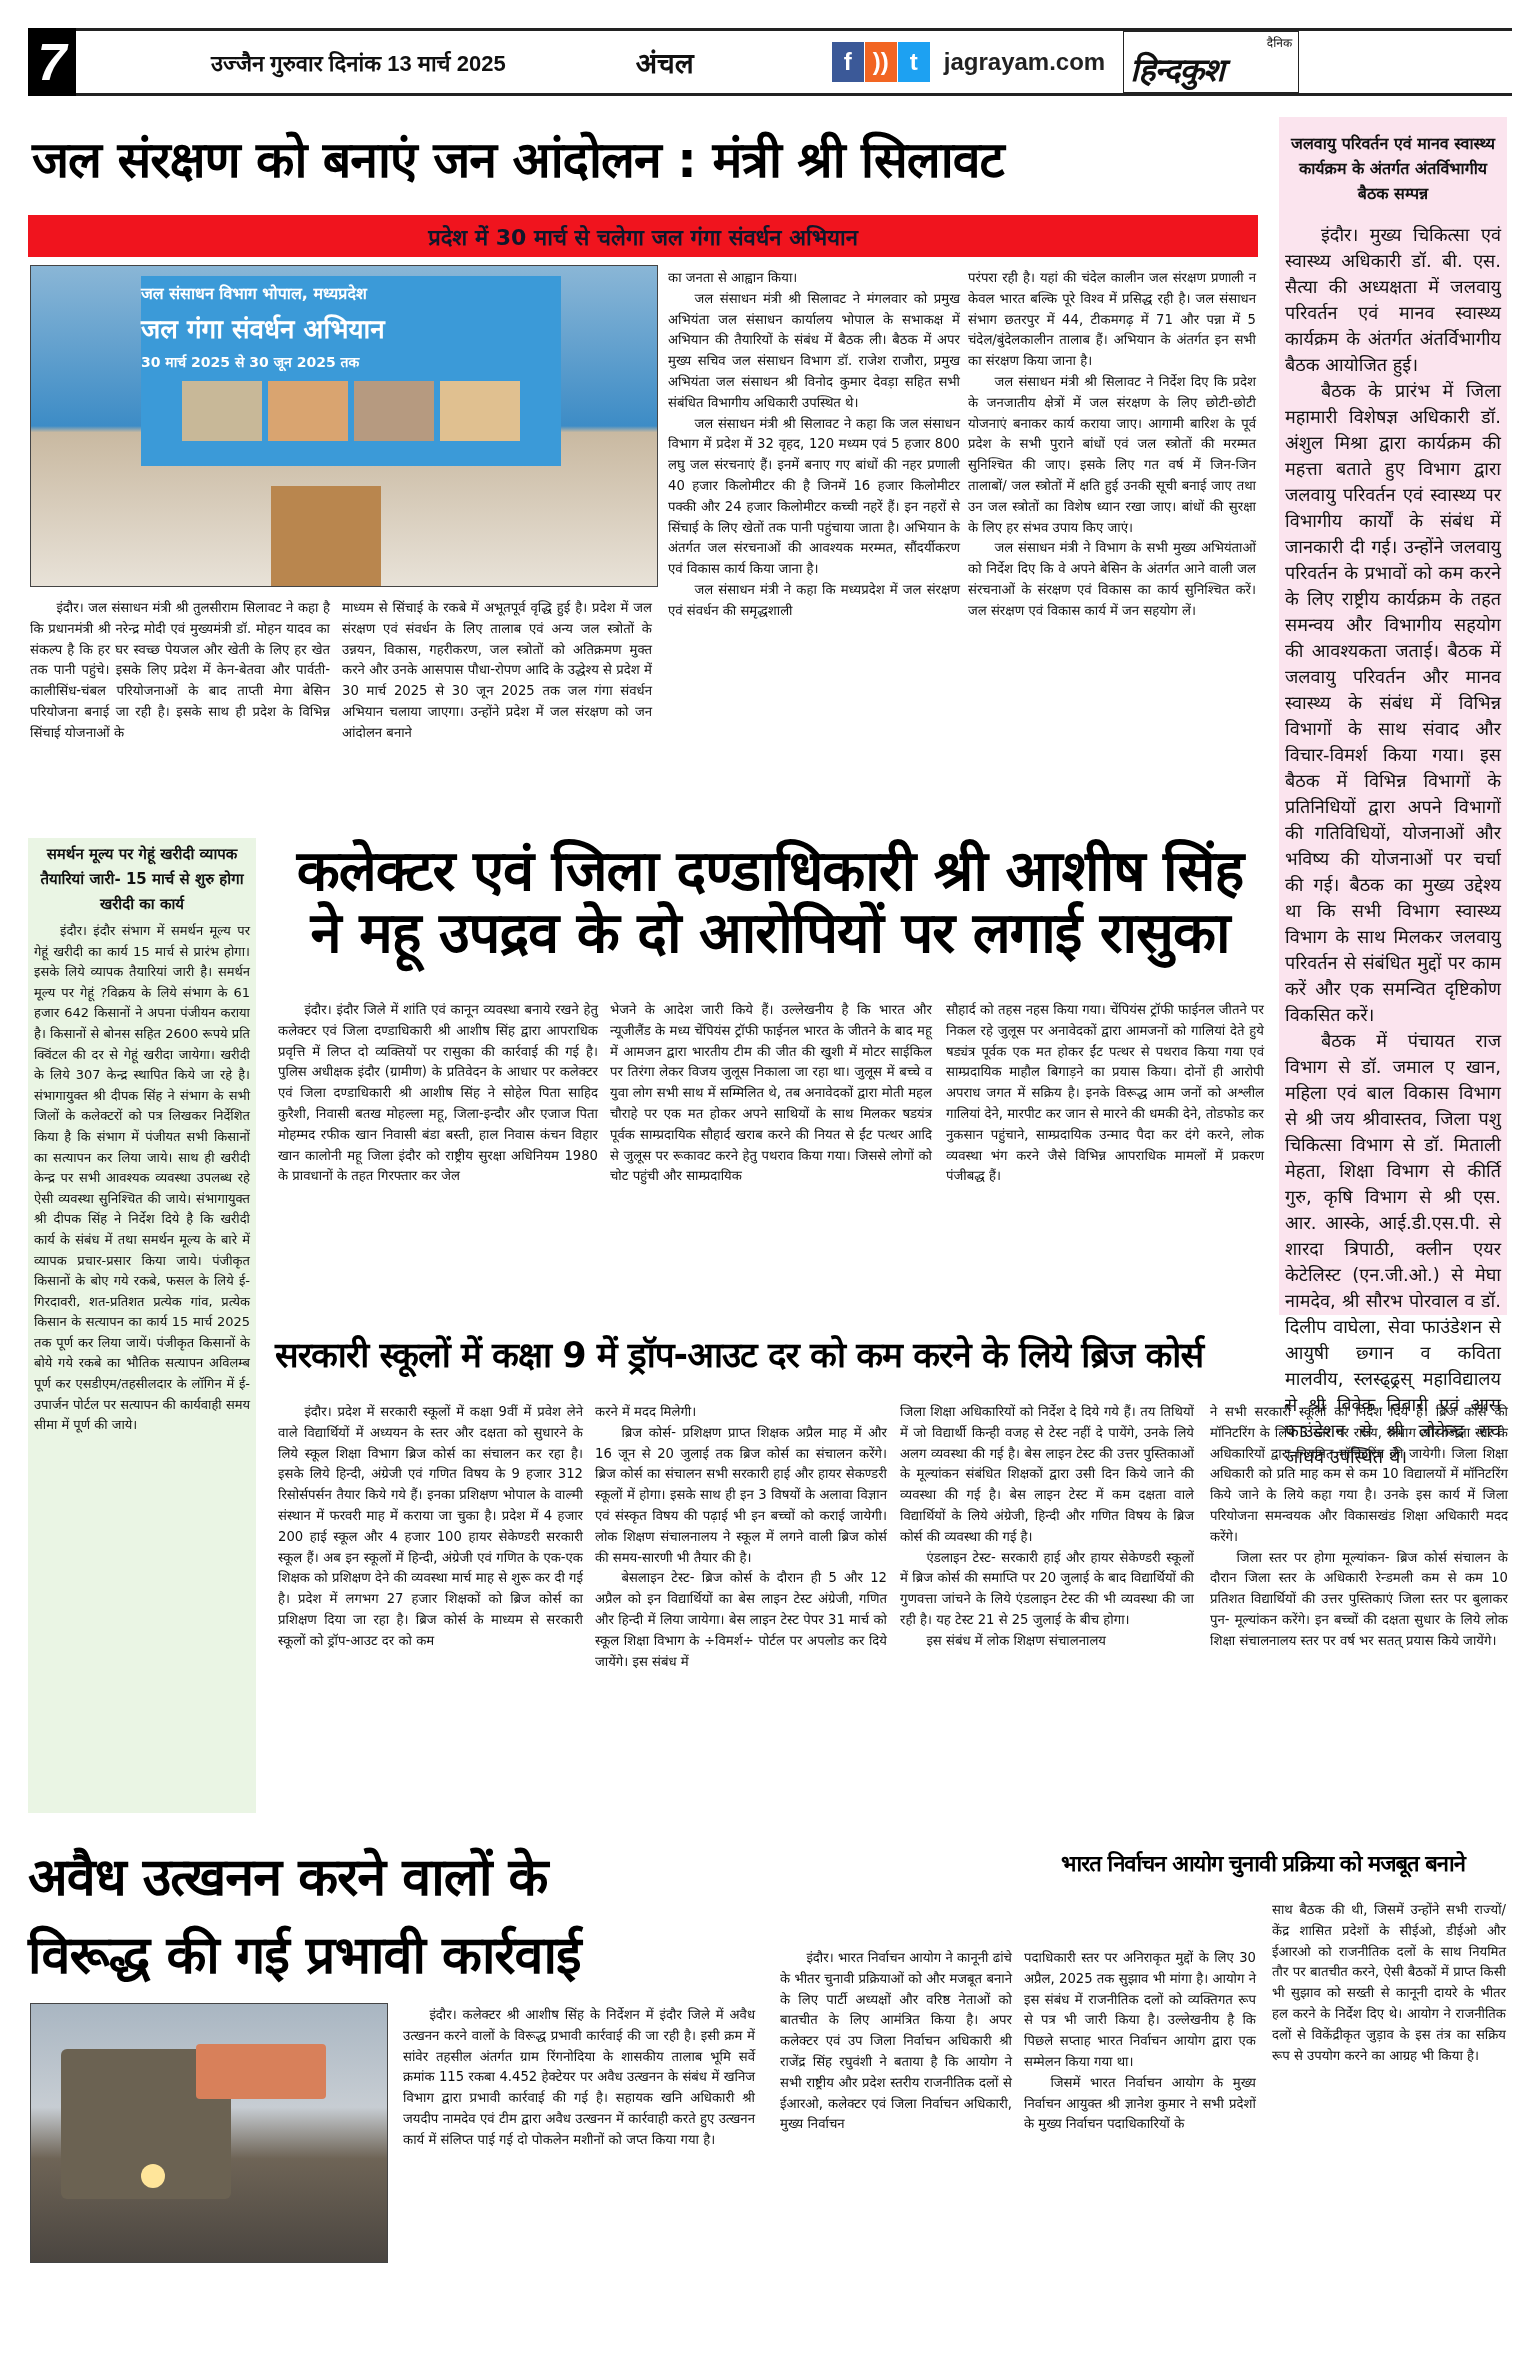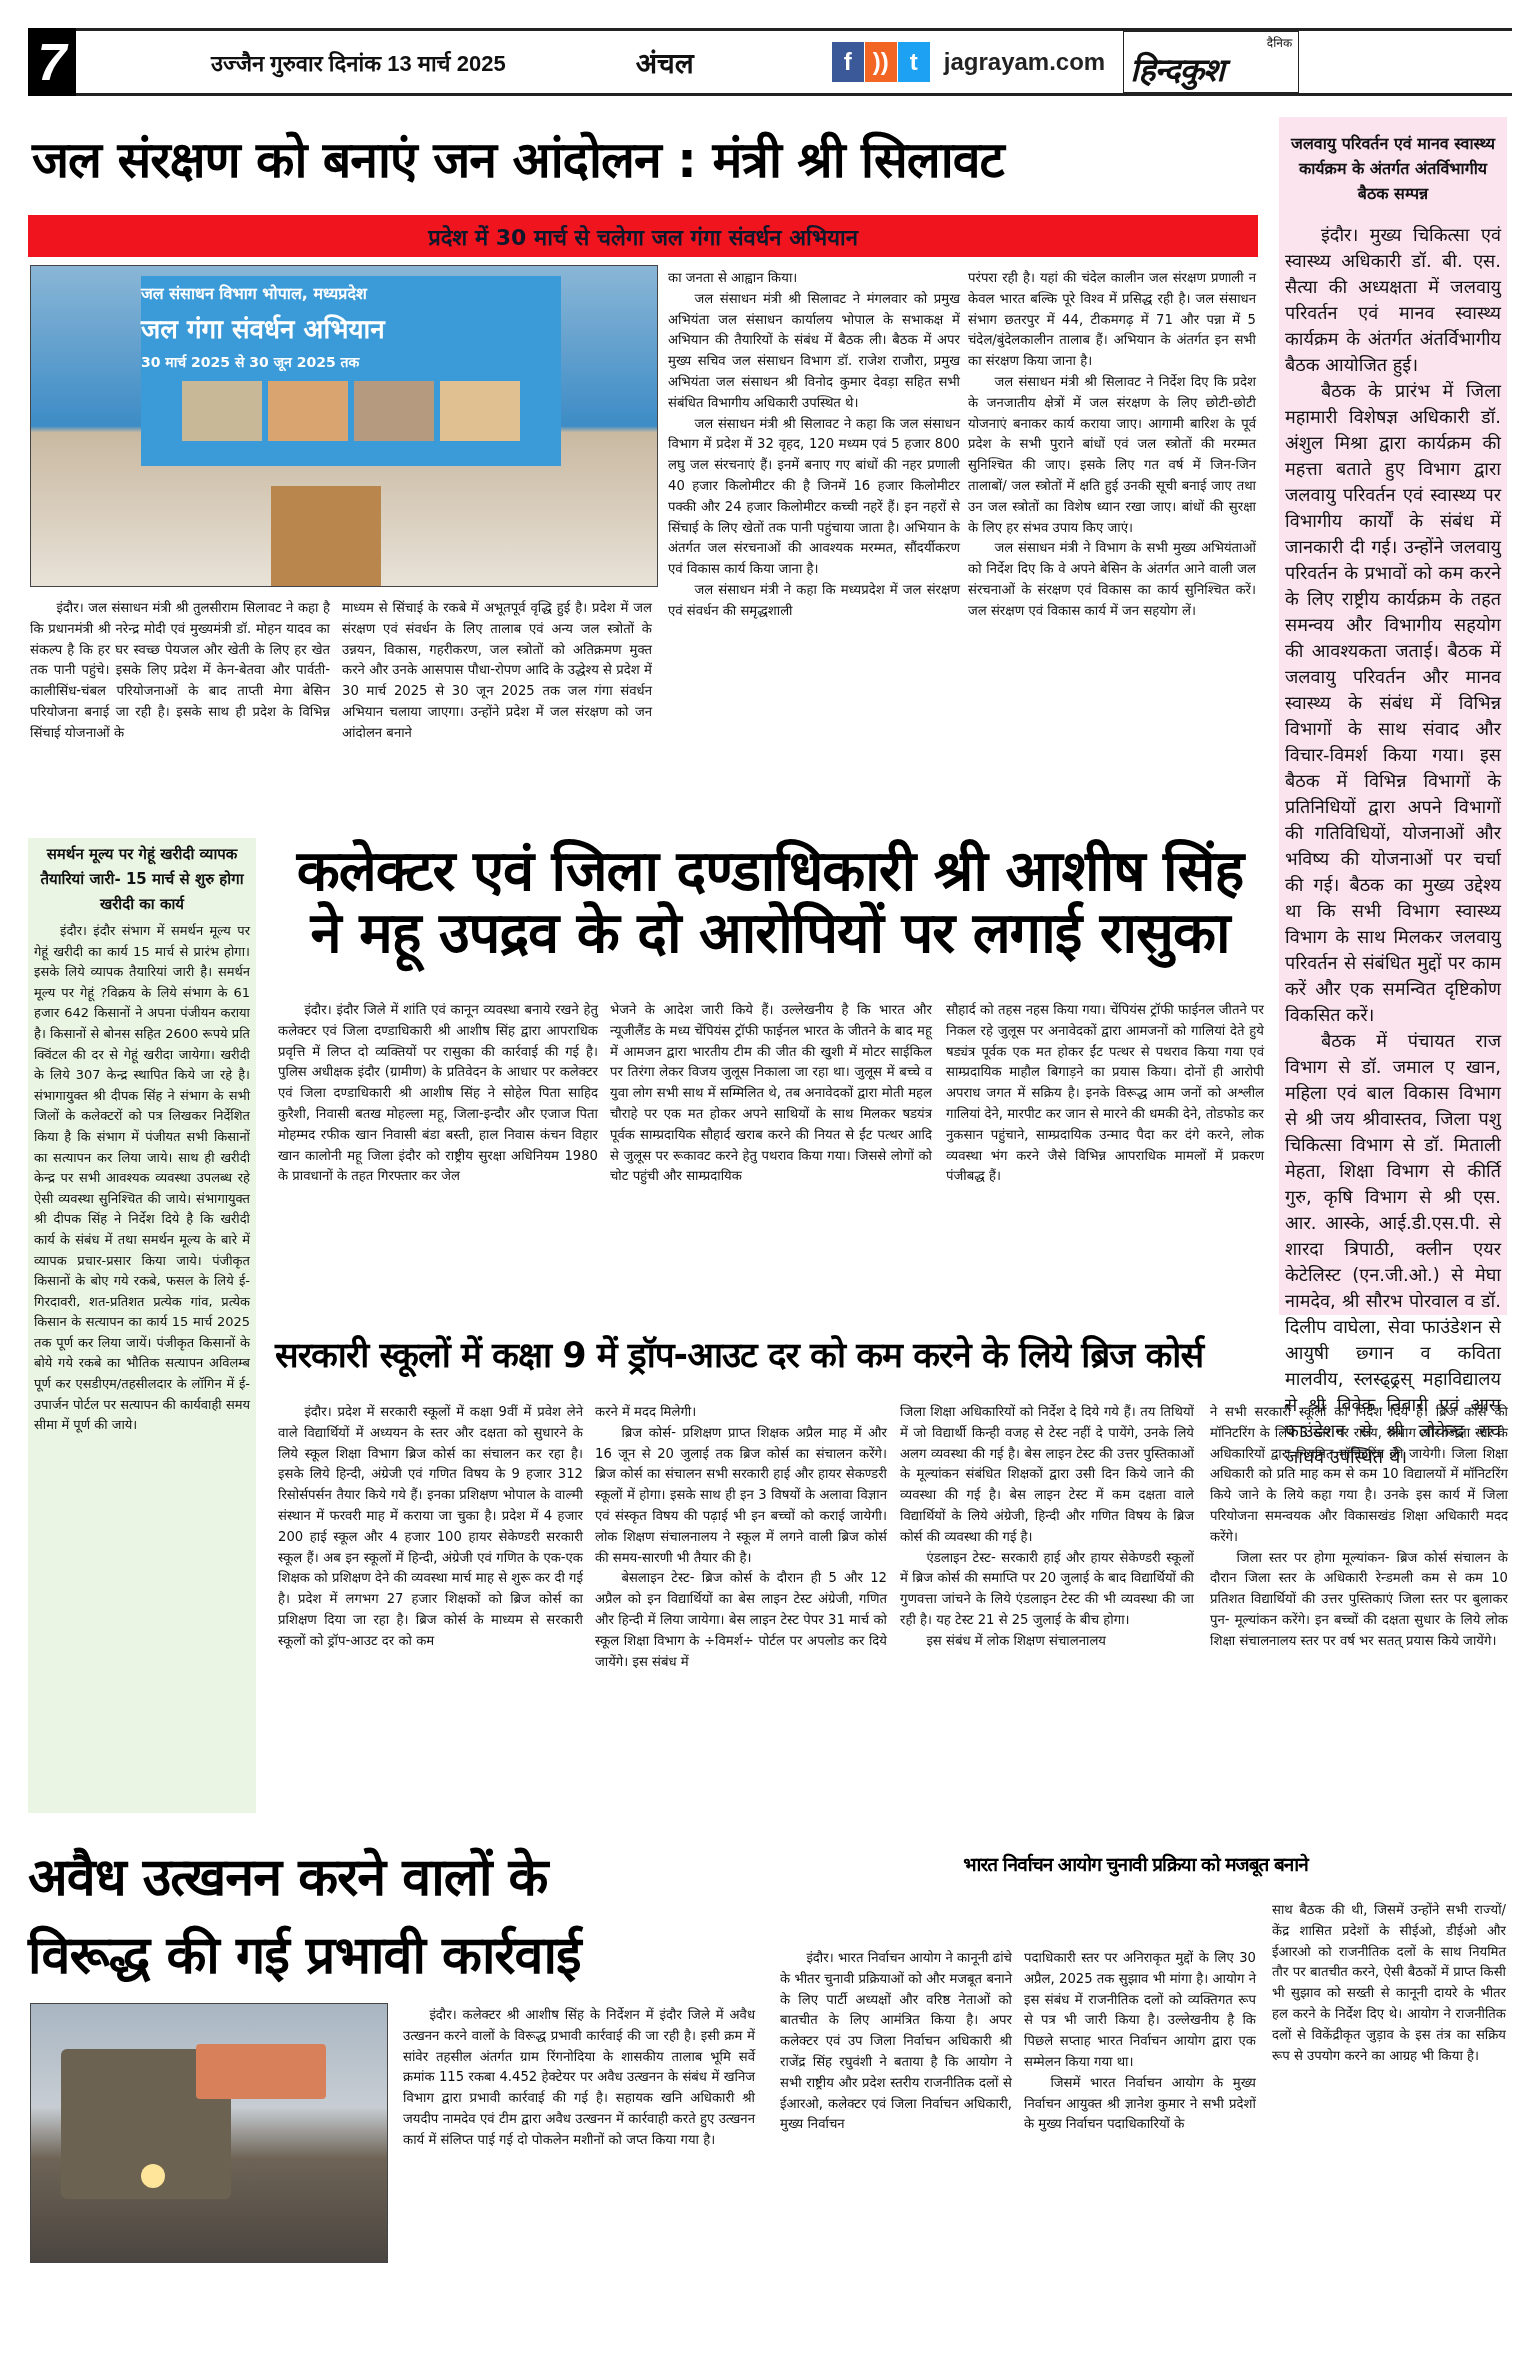--- a/index.html
+++ b/index.html
@@ -135,21 +135,21 @@
 </div>
 <div class="abs photo" style="left:30px;top:2003px;width:358px;height:260px;background:linear-gradient(180deg,#a9b6c2 0%,#c7cdd3 40%,#6e6456 60%,#4a4540 100%)">
   <div style="position:absolute;left:30px;top:45px;width:170px;height:150px;background:#6b6252;border-radius:6px"></div>
   <div style="position:absolute;left:165px;top:40px;width:130px;height:55px;background:#d8805a;border-radius:4px"></div>
   <div style="position:absolute;left:110px;top:160px;width:24px;height:24px;background:#ffe59a;border-radius:50%"></div>
 </div>
 <div class="abs col" style="left:403px;top:2005px;width:352px">
     <p>इंदौर। कलेक्टर श्री आशीष सिंह के निर्देशन में इंदौर जिले में अवैध उत्खनन करने वालों के विरूद्ध प्रभावी कार्रवाई की जा रही है। इसी क्रम में सांवेर तहसील अंतर्गत ग्राम रिंगनोदिया के शासकीय तालाब भूमि सर्वे क्रमांक 115 रकबा 4.452 हेक्टेयर पर अवैध उत्खनन के संबंध में खनिज विभाग द्वारा प्रभावी कार्रवाई की गई है। सहायक खनि अधिकारी श्री जयदीप नामदेव एवं टीम द्वारा अवैध उत्खनन में कार्रवाही करते हुए उत्खनन कार्य में संलिप्त पाई गई दो पोकलेन मशीनों को जप्त किया गया है।</p>
   </div>
 
-<div class="abs hl" style="left:768px;top:1840px;width:735px;text-align:center;font-size:19px;line-height:48px">
+<div class="abs hl" style="left:730px;top:1840px;width:735px;text-align:right;font-size:22px;line-height:48px">
   <div>भारत निर्वाचन आयोग चुनावी प्रक्रिया को मजबूत बनाने</div>
 </div>
 <div class="abs col" style="left:780px;top:1948px;width:232px">
     <p>इंदौर। भारत निर्वाचन आयोग ने कानूनी ढांचे के भीतर चुनावी प्रक्रियाओं को और मजबूत बनाने के लिए पार्टी अध्यक्षों और वरिष्ठ नेताओं को बातचीत के लिए आमंत्रित किया है। अपर कलेक्टर एवं उप जिला निर्वाचन अधिकारी श्री राजेंद्र सिंह रघुवंशी ने बताया है कि आयोग ने सभी राष्ट्रीय और प्रदेश स्तरीय राजनीतिक दलों से ईआरओ, कलेक्टर एवं जिला निर्वाचन अधिकारी, मुख्य निर्वाचन</p>
   </div>
 <div class="abs col" style="left:1024px;top:1948px;width:232px">
   <p style="text-indent:0">पदाधिकारी स्तर पर अनिराकृत मुद्दों के लिए 30 अप्रैल, 2025 तक सुझाव भी मांगा है। आयोग ने इस संबंध में राजनीतिक दलों को व्यक्तिगत रूप से पत्र भी जारी किया है। उल्लेखनीय है कि पिछले सप्ताह भारत निर्वाचन आयोग द्वारा एक सम्मेलन किया गया था।</p>
   <p>जिसमें भारत निर्वाचन आयोग के मुख्य निर्वाचन आयुक्त श्री ज्ञानेश कुमार ने सभी प्रदेशों के मुख्य निर्वाचन पदाधिकारियों के</p>
 </div>
 <div class="abs col" style="left:1272px;top:1900px;width:234px">

